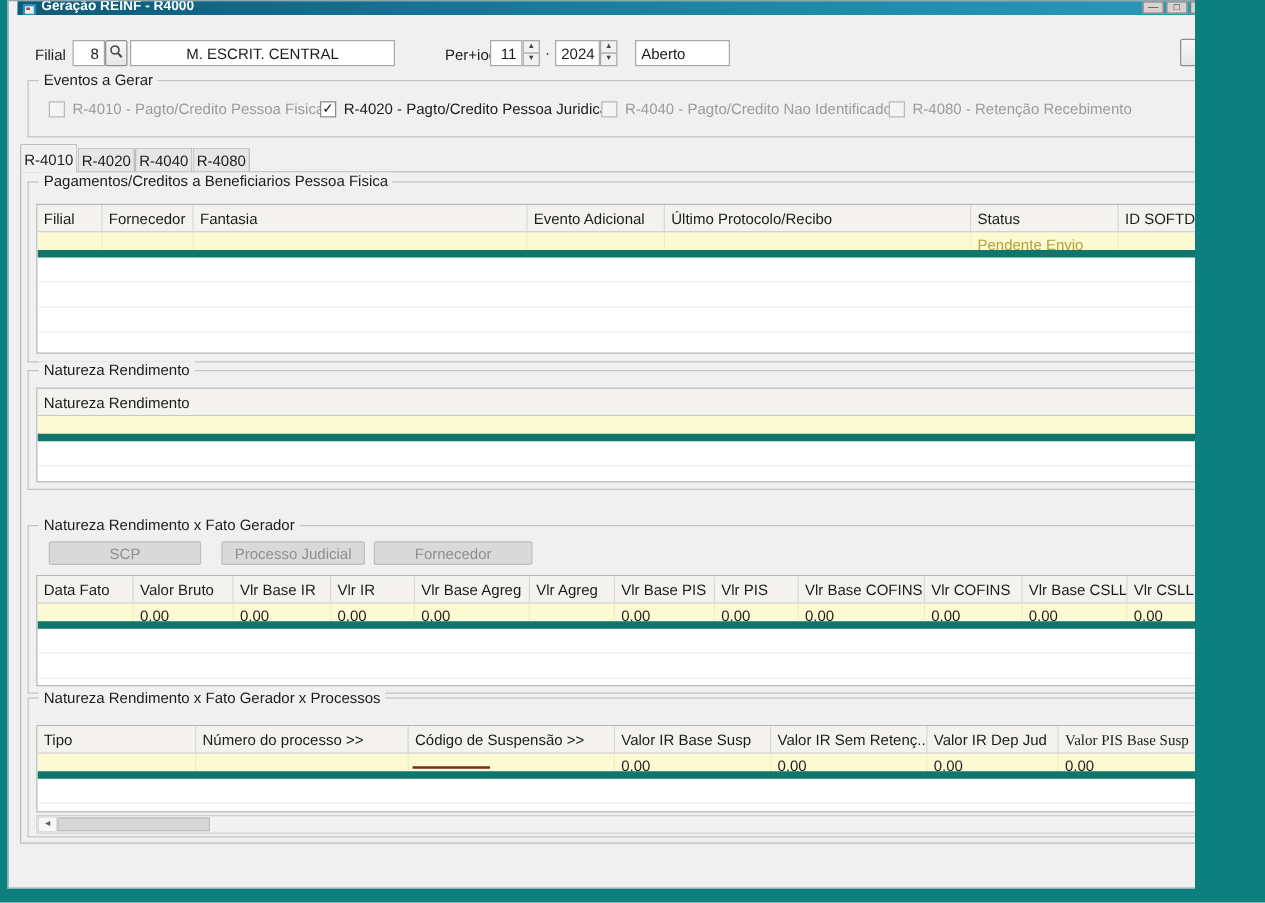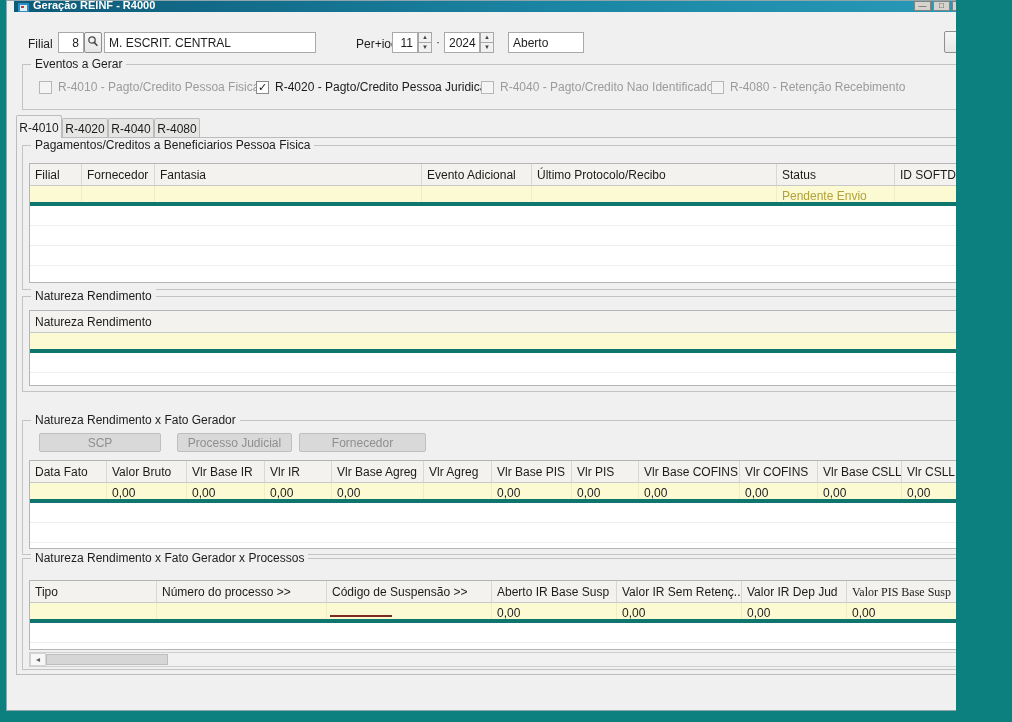--- a/index.html
+++ b/index.html
@@ -78,21 +78,21 @@
     background: #f0f0f0; border: 1px solid #bcbcbc; z-index: 1;
   }
   
   .grid { position: absolute; background: #fff; border: 1px solid #b5b5b5; overflow: hidden; }
   .ghdr { display: flex; height: 22px; background: #f3f2ef; border-bottom: 1px solid #c9c9c9; }
   .hc {
     border-right: 1px solid #d8d8d8; padding: 4px 4px 0 5px;
     white-space: nowrap; overflow: hidden;
   }
   .grow { display: flex; height: 20px; }
-  .grow.yellow { background: #fbfad2; border-bottom: 4px solid #0f766e; }
+  .grow.yellow { background: #fbfad2; border-bottom: 6px solid #0f766e; }
   .grow.empty { border-bottom: 1px solid #efefef; }
   .gc {
     padding: 3px 5px 0 5px; white-space: nowrap; overflow: hidden;
     border-right: 1px solid rgba(0,0,0,0.05); position: relative;
   }
   .gc.num { }
   .pendente { color: #b1a23b; }
   .susp-underline {
     position: absolute; left: 3px; bottom: 2px; width: 62px; height: 2px; background: #7d2a23;
   }
@@ -142,21 +142,21 @@
   <span class="lbl" style="left:28px; top:37px;">Filial</span>
   <div class="tbox right" style="left:58px; top:32px; width:26px;">8</div>
   <div class="btn iconbtn" style="left:84px; top:32px; width:18px; height:21px;">
     <span>
       <svg width="12" height="13" viewBox="0 0 12 13">
           <circle cx="5" cy="5" r="3.2" fill="none" stroke="#4a4a4a" stroke-width="1.3"></circle>
           <line x1="7.4" y1="7.6" x2="10.4" y2="10.8" stroke="#4a4a4a" stroke-width="1.6"></line>
         </svg>
     </span>
   </div>
-  <div class="tbox" style="left:104px; top:32px; width:212px;">M. ESCRIT.  CENTRAL</div>
+  <div class="tbox" style="left:104px; top:32px; width:212px;text-align:center;">M. ESCRIT.  CENTRAL</div>
 
   <span class="lbl" style="left:356px; top:37px;">Per+iodo</span>
   <div class="tbox right" style="left:392px; top:32px; width:26px;">11</div>
   <div class="spinstack" style="left:418px; top:32px;">
     <div class="spinbtn">▲</div>
     <div class="spinbtn">▼</div>
   </div>
   <span class="lbl" style="left:436px; top:35px;">·</span>
   <div class="tbox right" style="left:444px; top:32px; width:36px;">2024</div>
   <div class="spinstack" style="left:480px; top:32px;">
@@ -285,21 +285,21 @@
     </div>
   </div>
 
   <div class="group" style="left:22px; top:558px; width:982px; height:112px; z-index:2;">
     <span class="gcap">Natureza Rendimento x Fato Gerador x Processos</span>
     <div class="grid" style="left:6px; top:21px; width:970px; height:70px;">
       <div class="ghdr">
         <div class="hc" style="width:127px;">Tipo</div>
         <div class="hc" style="width:170px;">Número do processo &gt;&gt;</div>
         <div class="hc" style="width:165px;">Código de Suspensão &gt;&gt;</div>
-        <div class="hc" style="width:125px;">Aberto IR Base Susp</div>
+        <div class="hc" style="width:125px;">Valor IR Base Susp</div>
         <div class="hc" style="width:125px;">Valor IR Sem Retenç...</div>
         <div class="hc" style="width:105px;">Valor IR Dep Jud</div>
         <div class="hc" style="width:120px;font-family:Liberation Serif, serif;">Valor PIS Base Susp</div>
         <div class="hc" style="width:16px; border-right:none;">Va</div>
       </div>
       <div class="grow yellow">
         <div class="gc" style="width:127px;"></div>
         <div class="gc" style="width:170px;"></div>
         <div class="gc" style="width:165px;">
           <span></span>

